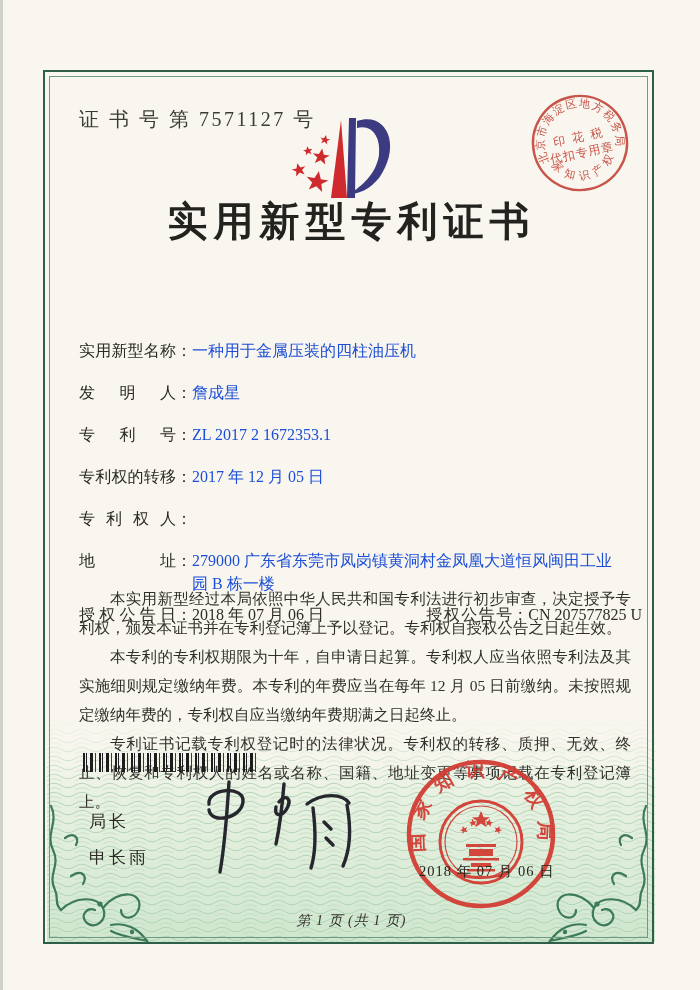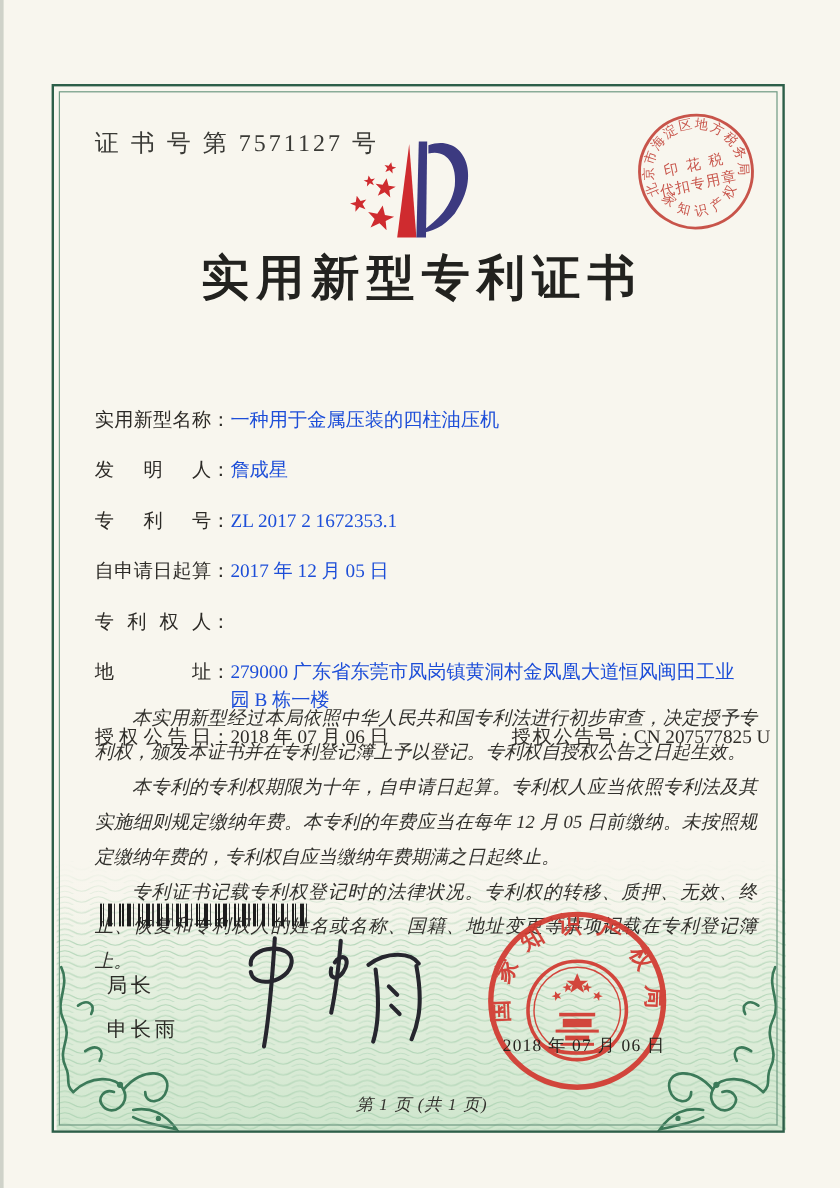--- a/index.html
+++ b/index.html
@@ -26,21 +26,21 @@
   .band{position:absolute;left:44px;top:718px;width:608px;height:224px;z-index:0;}
   .band svg{display:block;width:100%;height:100%;}
   
   .cert-no{
     position:absolute;left:76px;top:106px;
     font-size:20px;letter-spacing:2.5px;color:#3a3a36;z-index:2;
   }
   .logo{position:absolute;left:278px;top:96px;width:140px;height:114px;z-index:2;}
   .tax-stamp{position:absolute;left:512px;top:78px;width:130px;height:130px;z-index:2;opacity:.92;}
   .title{
-    position:absolute;left:0;right:0;top:204px;
+    position:absolute;left:0;right:0;top:194px;
     text-align:center;font-size:40px;font-weight:bold;
     letter-spacing:6px;color:#22221f;z-index:2;
   }
   
   .fields{position:absolute;left:76px;top:303px;right:58px;z-index:2;font-size:16px;margin-top:36px;}
   .field-row{display:flex;line-height:23px;margin-bottom:19px;align-items:flex-start;}
   .field-row .lbl{
     width:97px;flex:0 0 97px;display:inline-block;
     text-align:justify;text-align-last:justify;color:#2c2a26;
   }
@@ -50,21 +50,21 @@
   .field-row.addr .val{max-width:432px;}
   .grant-row{display:flex;justify-content:space-between;line-height:23px;}
   .grant-pair{display:flex;}
   .grant-pair .lbl{display:inline-block;text-align:justify;text-align-last:justify;width:97px;}
   .grant-pair.no .lbl{width:86px;}
   .grant-pair .colon{width:16px;display:inline-block;}
   
   .paras{
     position:absolute;left:76px;top:584px;width:552px;z-index:2;
     font-size:15.5px;line-height:29px;text-align:justify;
-    font-style:italic;color:#31302c;
+    color:#31302c;
   }
   .paras p{margin:0;text-indent:2em;}
   
   .barcode{
     position:absolute;left:80px;top:753px;width:176px;height:19px;z-index:2;
     background:repeating-linear-gradient(90deg,
       #1d1d1d 0 2px,transparent 2px 3px,
       #1d1d1d 3px 4px,transparent 4px 7px,
       #1d1d1d 7px 10px,transparent 10px 12px,
       #3a3a3a 12px 13px,transparent 13px 16px);
@@ -172,21 +172,21 @@
       <span class="lbl">发明人</span>
         <span class="colon">：</span>
         <span class="val">詹成星</span>
     </div>
     <div class="field-row">
       <span class="lbl">专利号</span>
         <span class="colon">：</span>
         <span class="val">ZL 2017 2 1672353.1</span>
     </div>
     <div class="field-row">
-      <span class="lbl">自申请日起算</span>
+      <span class="lbl">专利权的转移</span>
         <span class="colon">：</span>
         <span class="val">2017 年 12 月 05 日</span>
     </div>
     <div class="field-row">
       <span class="lbl">专利权人</span>
         <span class="colon">：</span>
     </div>
     <div class="field-row addr">
       <span class="lbl">地址</span>
         <span class="colon">：</span>

